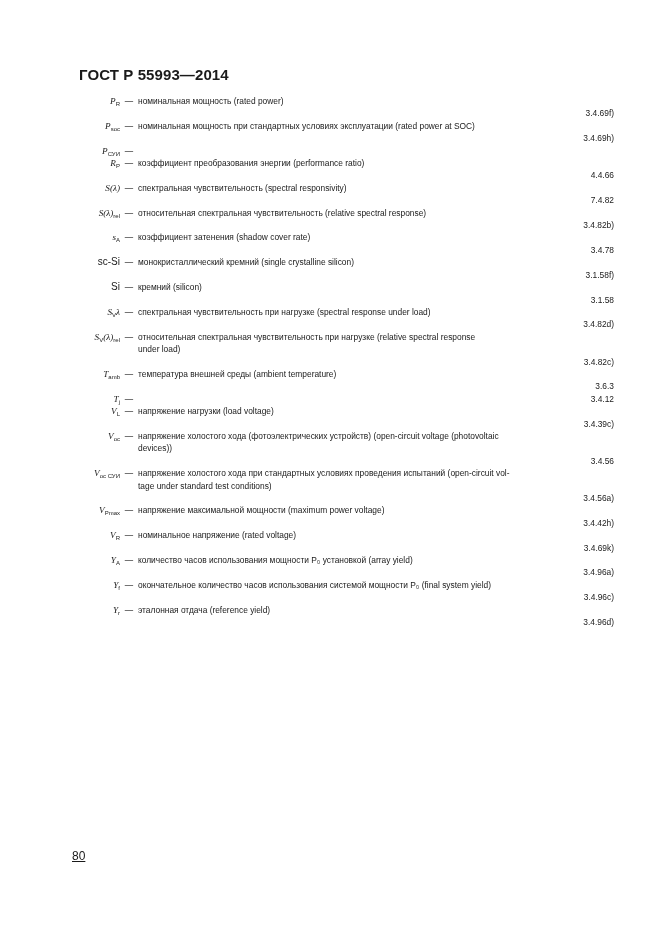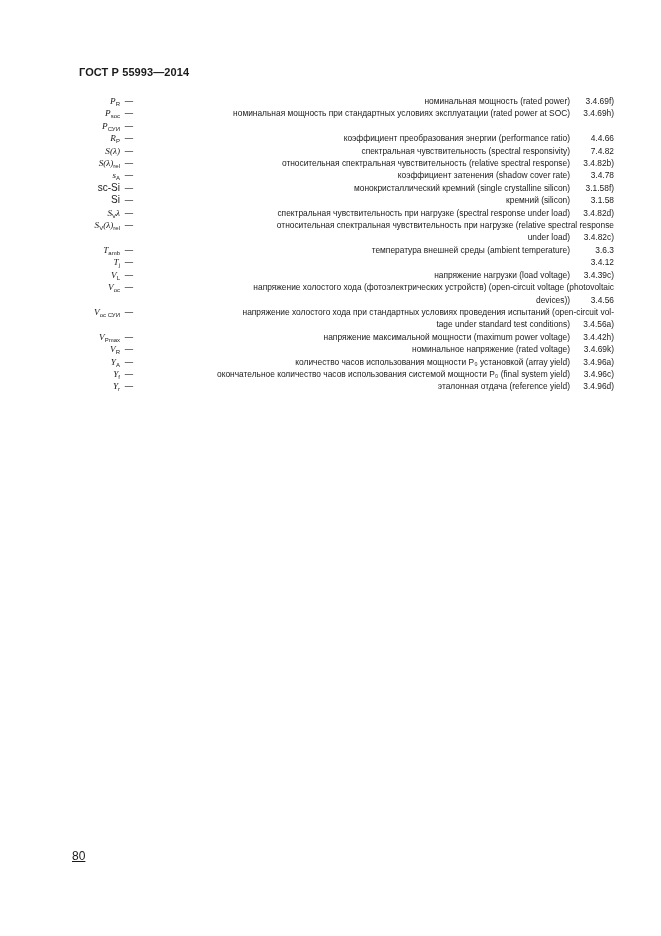--- a/index.html
+++ b/index.html
@@ -1,26 +1,26 @@
 <!DOCTYPE html>
 <html><head>
 <meta charset="utf-8">
 <style>
   html, body { margin: 0; padding: 0; background: #ffffff; }
   body { width: 661px; height: 936px; position: relative; overflow: hidden;
          font-family: "Liberation Sans", sans-serif; color: #1a1a1a; }
-  .header { position: absolute; left: 79px; top: 66px; font-size: 11px; font-weight: bold; letter-spacing: 0.1px; }
+  .header { position: absolute; left: 79px; top: 66px; font-size: 15px; font-weight: bold; letter-spacing: 0.1px; }
   .list { position: absolute; left: 80px; top: 95px; width: 534px; font-size: 8.4px; line-height: 12.4px; }
   .row { display: flex; align-items: flex-start; }
   .sym { width: 40px; text-align: right; font-style: italic; white-space: nowrap; padding-right: 2px; font-family: "Liberation Serif", serif; font-size: 9.2px; }
   .sym.up { font-style: normal; font-family: "Liberation Sans", sans-serif; font-size: 10px; }
   .sym sub { font-style: normal; font-size: 6px; font-family: "Liberation Sans", sans-serif; vertical-align: -2px; line-height: 0; }
   .dash { width: 14px; text-align: center; }
   .desc { flex: 1; padding-left: 2px; }
-  .desc .line { display: flex; justify-content: flex-end; }
+  .desc .line { display: flex; justify-content: flex-start; flex-direction: column; }
   .ref { text-align: right; white-space: nowrap; min-width: 44px; }
   .pagenum { position: absolute; left: 72px; top: 849px; font-size: 12px; text-decoration: underline; }
 </style>
 </head>
 <body>
 
 <div class="header">ГОСТ Р 55993—2014</div>
 
 <div class="list" id="list">
     <div class="row">

